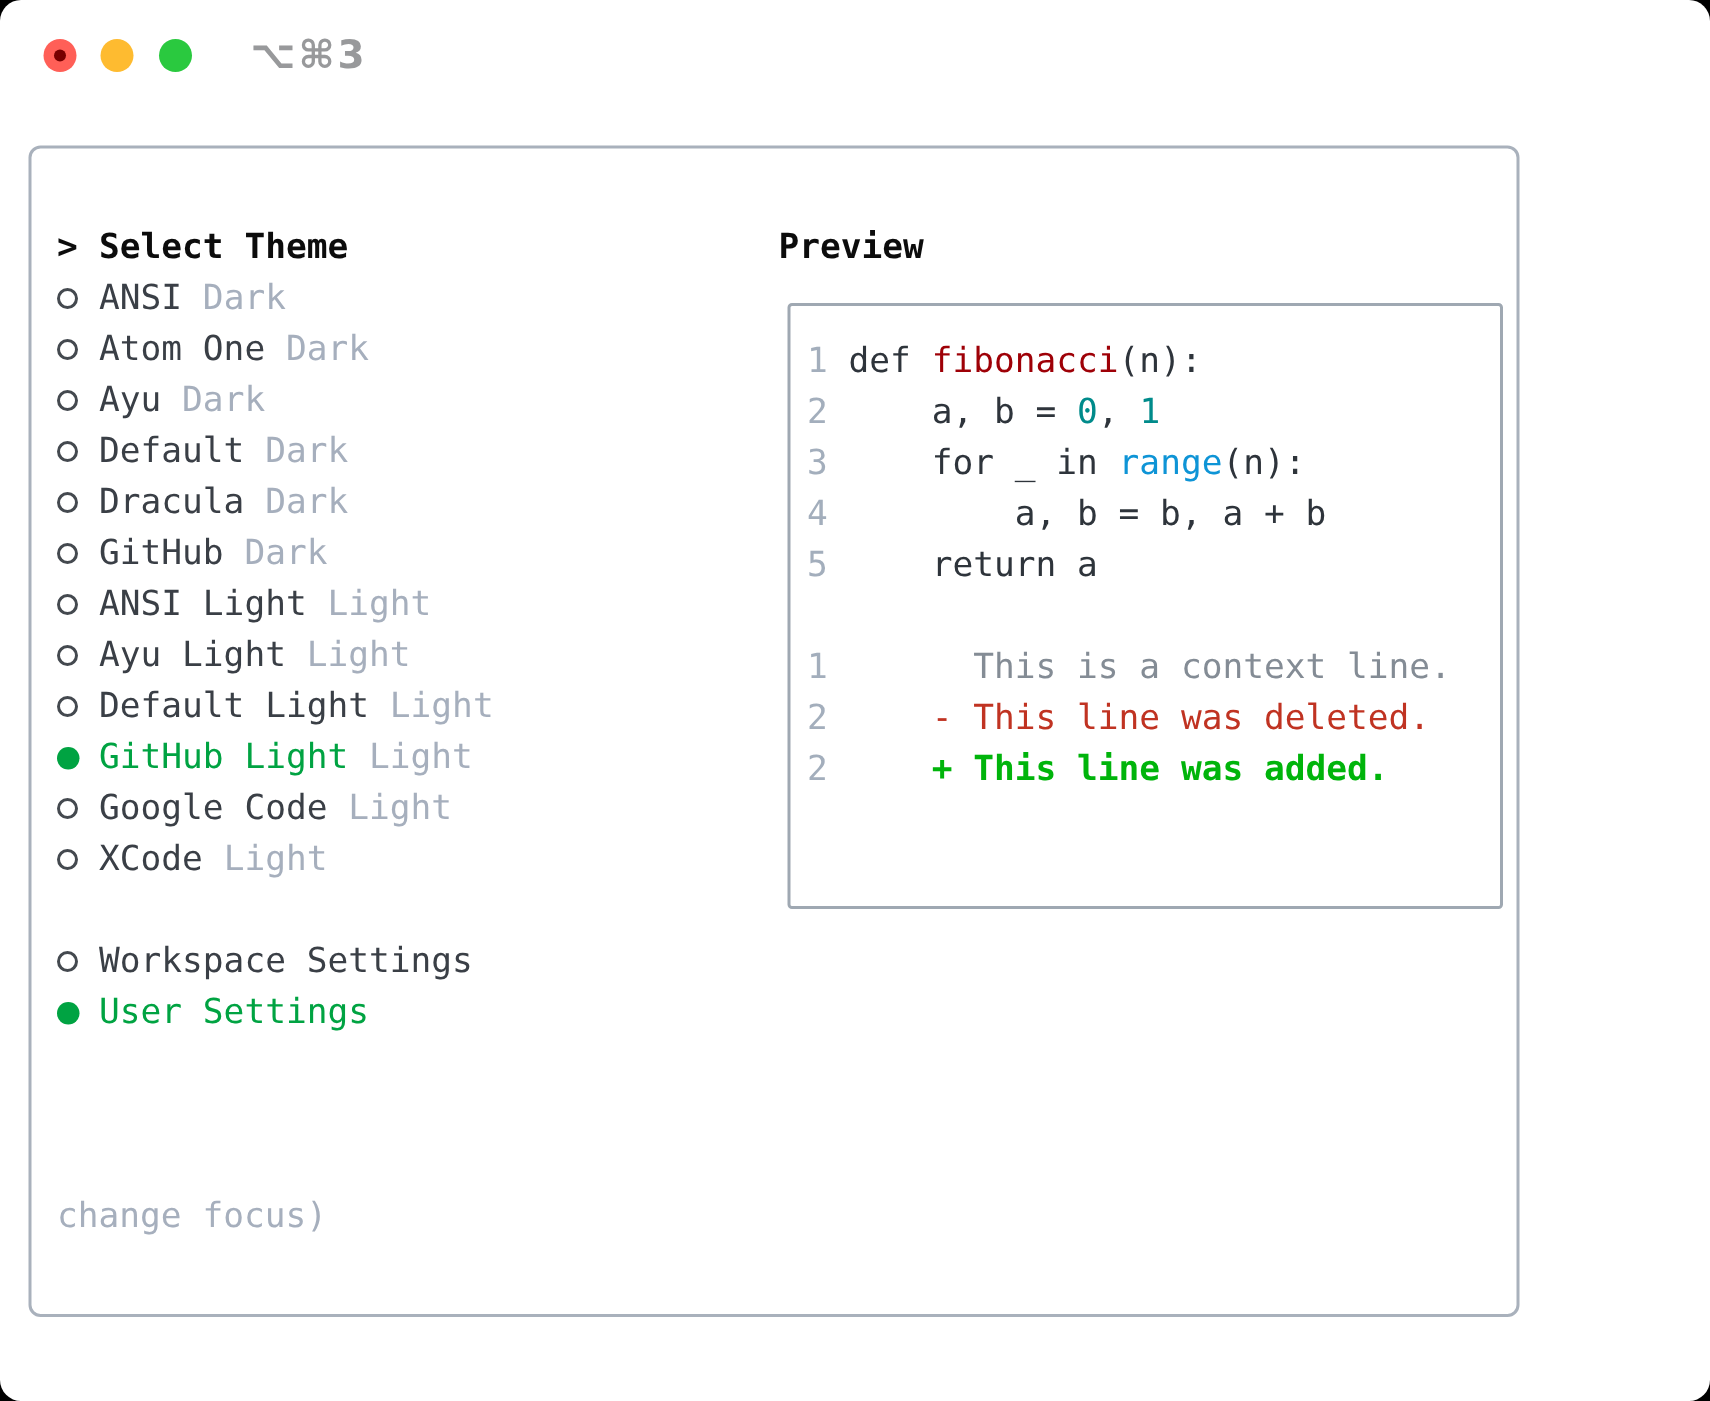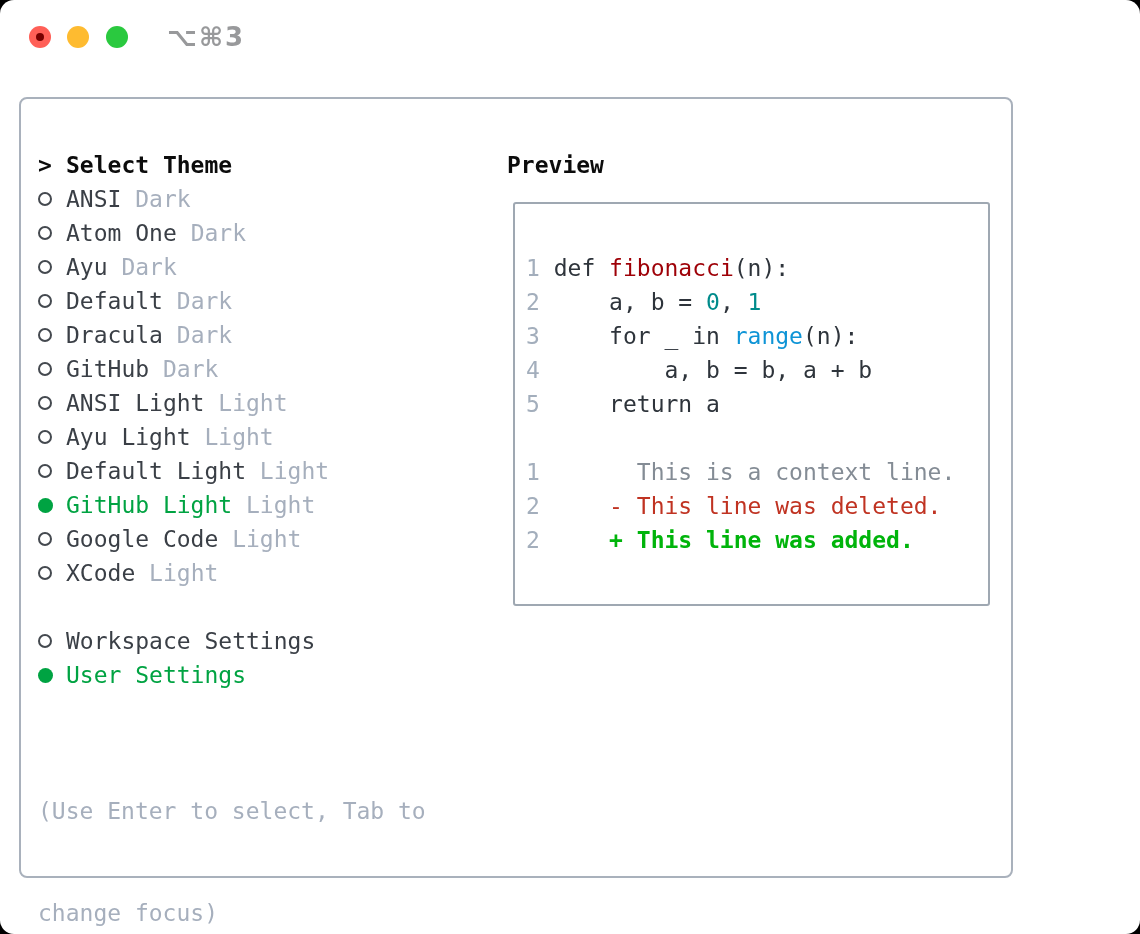--- a/index.html
+++ b/index.html
@@ -37,26 +37,26 @@
     width:14px; height:14px; border-radius:50%;
     border:2px solid var(--radio-ring); background:transparent;
   }
   .radio.sel { border:none; background:var(--selected-green); width:15px; height:15px; }
   .tname { color:var(--item-text); }
   .tname.sel { color:var(--selected-green);text-align:center; }
   .variant { color:var(--muted-gray); }
   .spacer { height:34px; }
   .hint { color:var(--muted-gray); line-height:34px; white-space:pre; }
   
-  .right { position:absolute; left:484px; top:49px; }
+  .right { position:absolute; left:496px; top:49px; }
   .pheader { height:34px; line-height:34px; font-size:23px; font-weight:bold; color:var(--header-black); margin-left:2px; }
   .pbox {
     margin-left:8px; margin-top:20px; width:477px; height:404px;
     border:2px solid var(--preview-border); border-radius:3px;
-    padding:47px 0 0 11px; background:#fff;
+    padding:20px 0 0 11px; background:#fff;
   }
   .codeline { height:34px; line-height:34px; font-size:23px; white-space:pre; }
   .seg-ln  { color:var(--gutter-gray); }
   .seg-p   { color:var(--code-plain); }
   .seg-fn  { color:var(--function-red); }
   .seg-n   { color:var(--number-teal); }
   .seg-s   { color:var(--support-blue);text-align:center; }
   .seg-ctx { color:var(--context-gray); }
   .seg-del { color:var(--deleted-red); }
   .seg-add { color:var(--added-green);font-weight:bold; }
@@ -102,21 +102,20 @@
 
 
       <div id="apply-list">
           <div class="row"><span class="icon"><span class="radio"></span></span><span class="tname">Workspace Settings</span></div>
           <div class="row"><span class="icon"><span class="radio sel"></span></span><span class="tname sel">User Settings</span></div>
         </div>
 
       <div class="row spacer"></div>
 
       <div class="hint">
-        <div>(Use Enter to select, Tab to</div>
         <div>change focus)</div>
       </div>
     </div>
 
     <div class="right">
       <div class="pheader">Preview</div>
       <div class="pbox">
         <div id="code">
             <div class="codeline"><span class="seg-ln">1</span><span class="seg-p"> def </span><span class="seg-fn">fibonacci</span><span class="seg-p">(n):</span></div>
             <div class="codeline"><span class="seg-ln">2</span><span class="seg-p">     a, b = </span><span class="seg-n">0</span><span class="seg-p">, </span><span class="seg-n">1</span></div>

